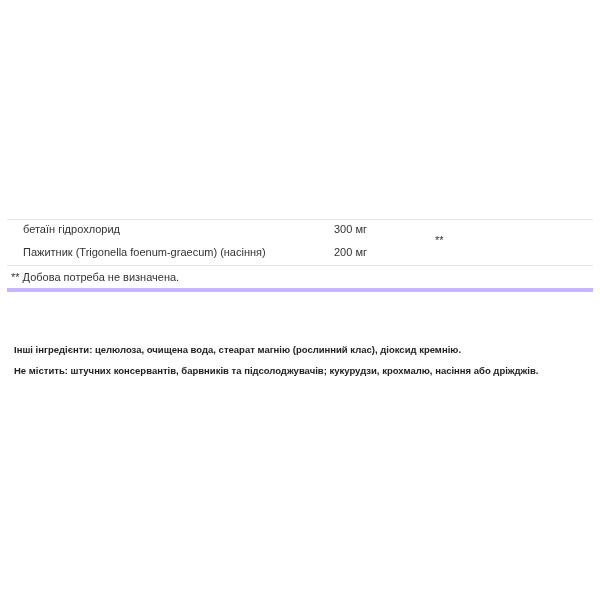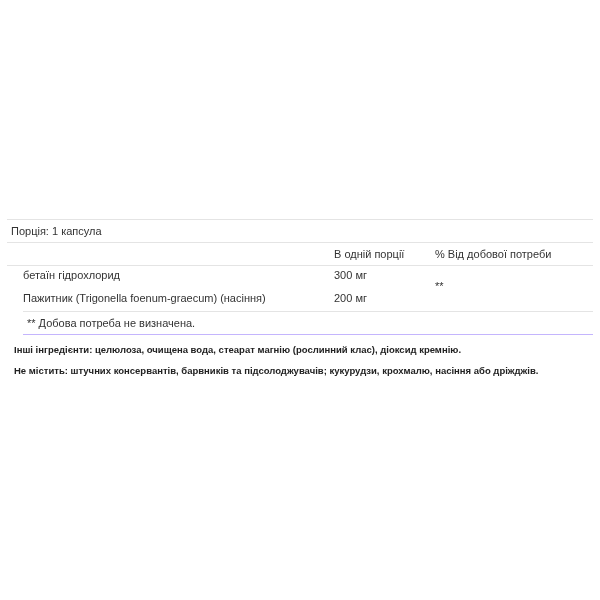--- a/index.html
+++ b/index.html
@@ -3,37 +3,30 @@
   <meta charset="utf-8">
   <style>
     html, body { margin: 0; padding: 0; background: #ffffff; }
     body { width: 600px; height: 600px; position: relative; overflow: hidden;
            font-family: "Liberation Sans", sans-serif; color: #333333; }
     .facts { position: absolute; left: 7px; top: 219px; width: 586px; }
     .row { position: relative; border-top: 1px solid #e4e4e4; font-size: 11px; }
     .row.serving { height: 22px; line-height: 22px; padding-left: 4px; }
     .row.header { height: 22px; line-height: 22px; }
     .row.body { height: 45px; }
-    .row.note { height: 22px; line-height: 22px; padding-left: 4px; border-bottom: 1px solid #c4b5fd; margin-left: 16px; }
+    .row.note { height: 22px; line-height: 22px; padding-left: 4px; border-bottom: 4px solid #c4b5fd; }
     .col-amt { position: absolute; left: 327px; }
     .col-dv { position: absolute; left: 428px; }
     .ing { position: absolute; left: 16px; }
     .extra { position: absolute; left: 7px; font-size: 9.5px; font-weight: bold; color: #222; white-space: nowrap; padding-left: 7px; }
   </style>
 </head>
 <body>
 
 <div class="facts">
-  <div class="row serving">
-    <span>Порція: 1 капсула</span>
-  </div>
-  <div class="row header">
-    <span class="col-amt">В одній порції</span>
-    <span class="col-dv">% Від добової потреби</span>
-  </div>
   <div class="row body">
     <span class="ing" style="top:3px;">бетаїн гідрохлорид</span>
     <span class="col-amt" style="top:3px;">300 мг</span>
     <span class="col-dv" style="top:14px;">**</span>
     <span class="ing" style="top:26px;">Пажитник (Trigonella foenum-graecum) (насіння)</span>
     <span class="col-amt" style="top:26px;">200 мг</span>
   </div>
   <div class="row note">
     <span>** Добова потреба не визначена.</span>
   </div>

